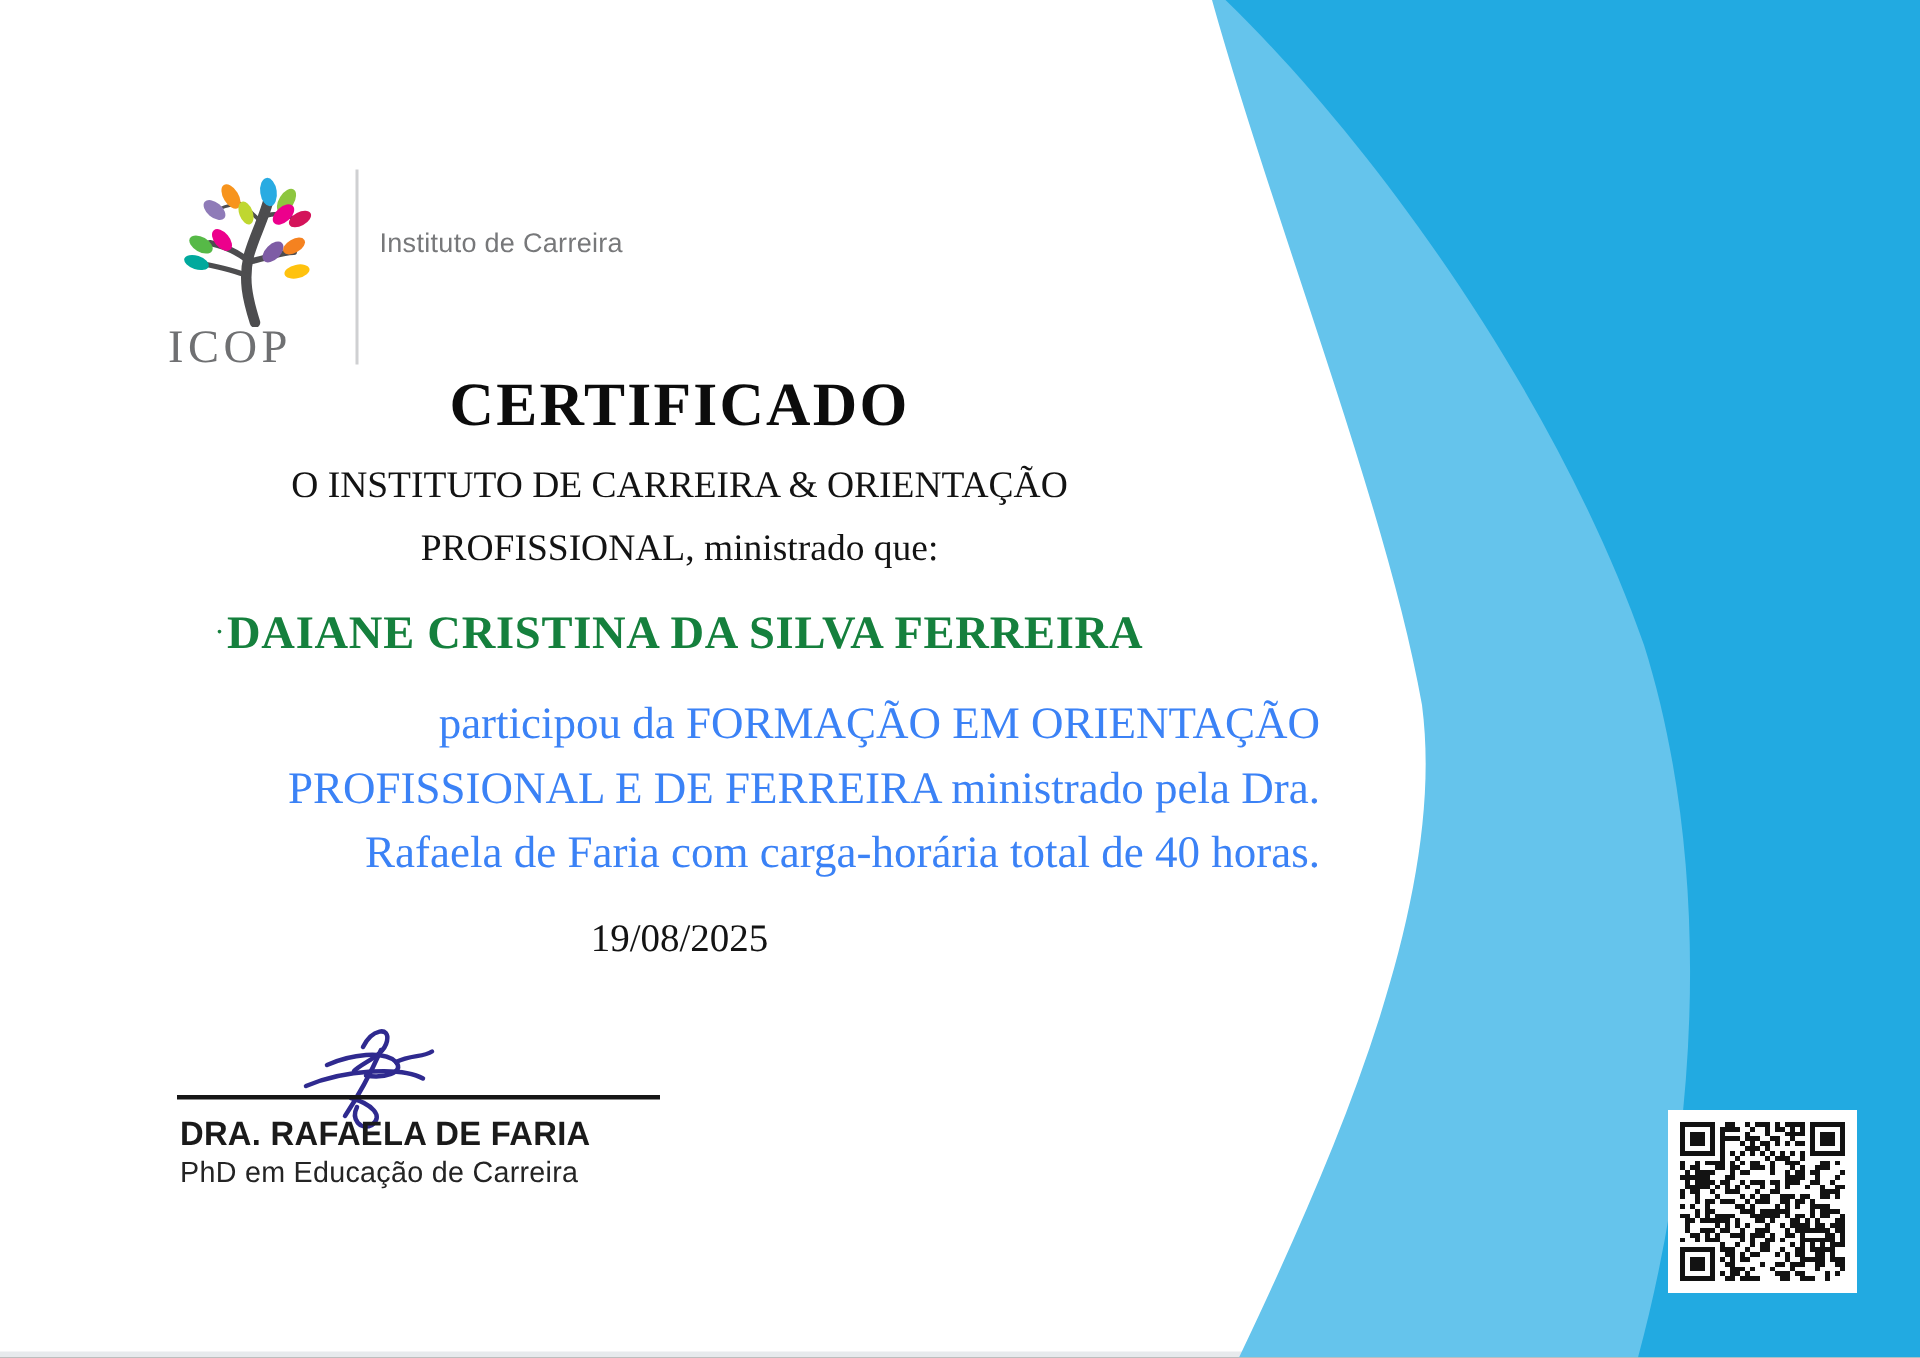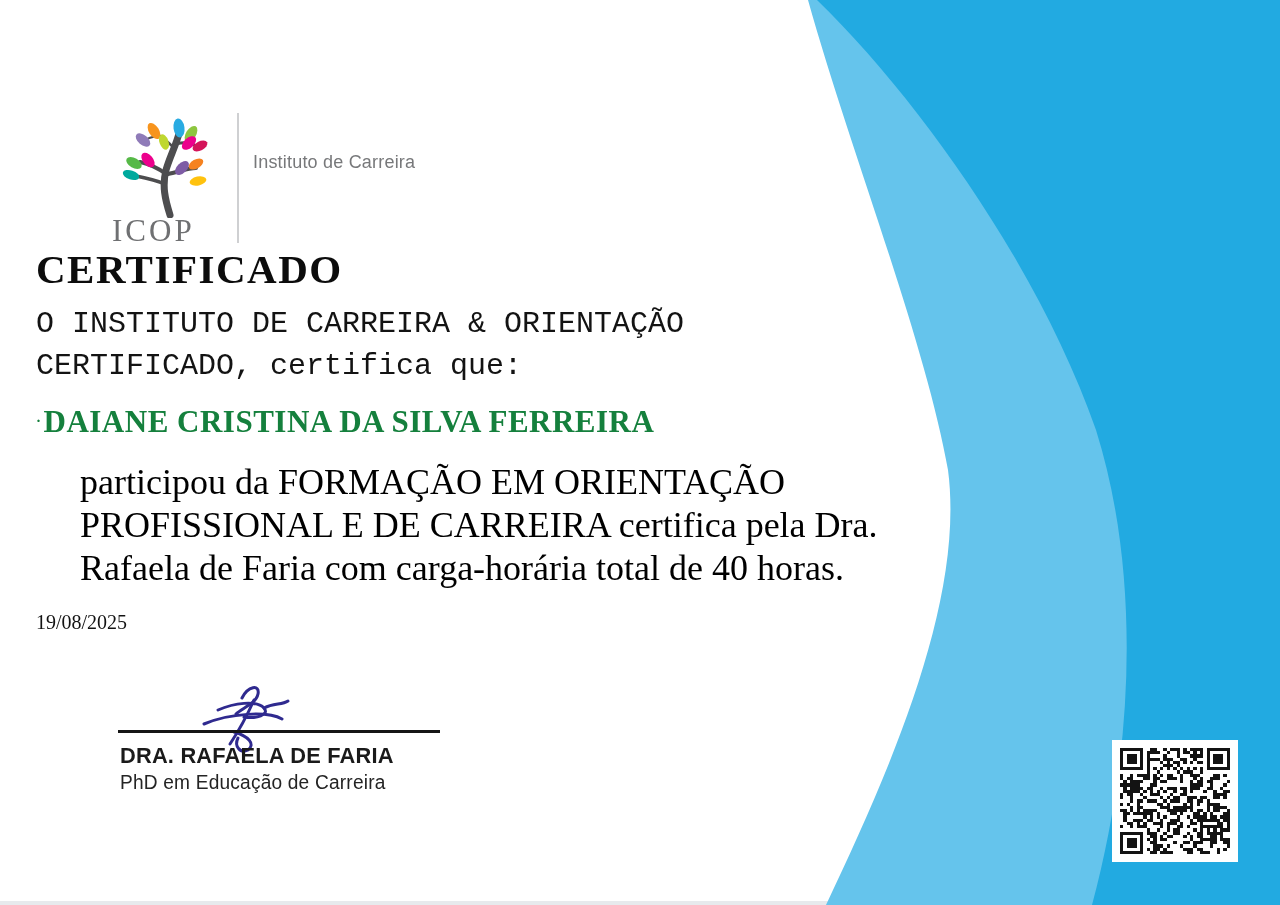--- a/index.html
+++ b/index.html
@@ -14,27 +14,27 @@
   .brand-abbrev{
     position:absolute;left:112px;top:213px;width:116px;text-align:left;
     font-size:31px;letter-spacing:3px;color:#6f7072;font-family:"Liberation Serif",serif;
   }
   .brand-divider{position:absolute;left:237px;top:113px;width:2px;height:130px;background:#cfd0d2;}
   .brand-name{
     position:absolute;left:253px;top:149px;font-family:"Liberation Sans",sans-serif;
     font-size:18px;line-height:26px;color:#77787a;letter-spacing:.2px;
   }
   
-  .col{position:absolute;left:36px;width:800px;text-align:left;}
+  .col{position:absolute;left:53px;width:800px;text-align:center;}
   .cert-title{top:245px;font-size:41px;font-weight:bold;letter-spacing:1.5px;color:#0c0c0c;}
-  .cert-issuer{top:303px;font-size:30px;line-height:42px;color:#131313;font-family:Liberation Mono, monospace;}
+  .cert-issuer{top:303px;font-size:25px;line-height:42px;color:#131313;}
   .cert-name{top:404px;font-size:31px;font-weight:bold;letter-spacing:.5px;color:#15803d;}
   .name-dot{font-size:15px;vertical-align:6px;margin-right:2px;}
-  .cert-body{position:absolute;left:80px;width:800px;text-align:left;top:461px;font-size:36px;line-height:43px;color:#000000;}
-  .cert-date{top:611px;font-size:20px;color:#131313;}
+  .cert-body{position:absolute;left:80px;width:800px;text-align:right;top:461px;font-size:30px;line-height:43px;color:#3b82f6;}
+  .cert-date{top:611px;font-size:26px;color:#131313;}
   
   .sig-scribble{position:absolute;left:188px;top:678px;width:140px;height:86px;}
   .sig-line{position:absolute;left:118px;top:730px;width:322px;height:3px;background:#161616;}
   .sig-name{
     position:absolute;left:120px;top:743px;font-family:"Liberation Sans",sans-serif;
     font-size:22.5px;font-weight:700;color:#1a1a1a;letter-spacing:.2px;
     transform:scaleX(.97);transform-origin:left center;white-space:nowrap;
   }
   .sig-title{
     position:absolute;left:120px;top:771px;font-family:"Liberation Sans",sans-serif;
@@ -85,26 +85,26 @@
   </svg>
   <div class="brand-abbrev">ICOP</div>
   <div class="brand-divider"></div>
   <div class="brand-name">
     <div>Instituto de Carreira</div>
   </div>
 
   <div class="col cert-title">CERTIFICADO</div>
   <div class="col cert-issuer">
     <div>O INSTITUTO DE CARREIRA &amp; ORIENTAÇÃO</div>
-    <div>CERTIFICADO, certifica que:</div>
+    <div>PROFISSIONAL, ministrado que:</div>
   </div>
   <div class="col cert-name"><span class="name-dot">·</span><span>DAIANE CRISTINA DA SILVA FERREIRA</span></div>
   <div class="cert-body">
     <div>participou da FORMAÇÃO EM ORIENTAÇÃO</div>
-    <div>PROFISSIONAL E DE CARREIRA certifica pela Dra.</div>
+    <div>PROFISSIONAL E DE FERREIRA ministrado pela Dra.</div>
     <div>Rafaela de Faria com carga-horária total de 40 horas.</div>
   </div>
   <div class="col cert-date">19/08/2025</div>
 
   <svg class="sig-scribble" viewBox="0 0 140 86" aria-hidden="true">
     <g fill="none" stroke-width="3" stroke-linecap="round">
       <path d="M 54,20 C 60,8 72,6 70,16 C 68,26 54,30 48,36" stroke="#2f2a8f"></path>
       <path d="M 30,32 C 46,25 68,22 76,30 C 82,37 68,41 56,39" stroke="#2f2a8f"></path>
       <path d="M 16,46 C 42,35 80,33 94,41" stroke="#2f2a8f"></path>
       <path d="M 66,22 C 58,40 50,54 42,66" stroke="#2f2a8f"></path>

